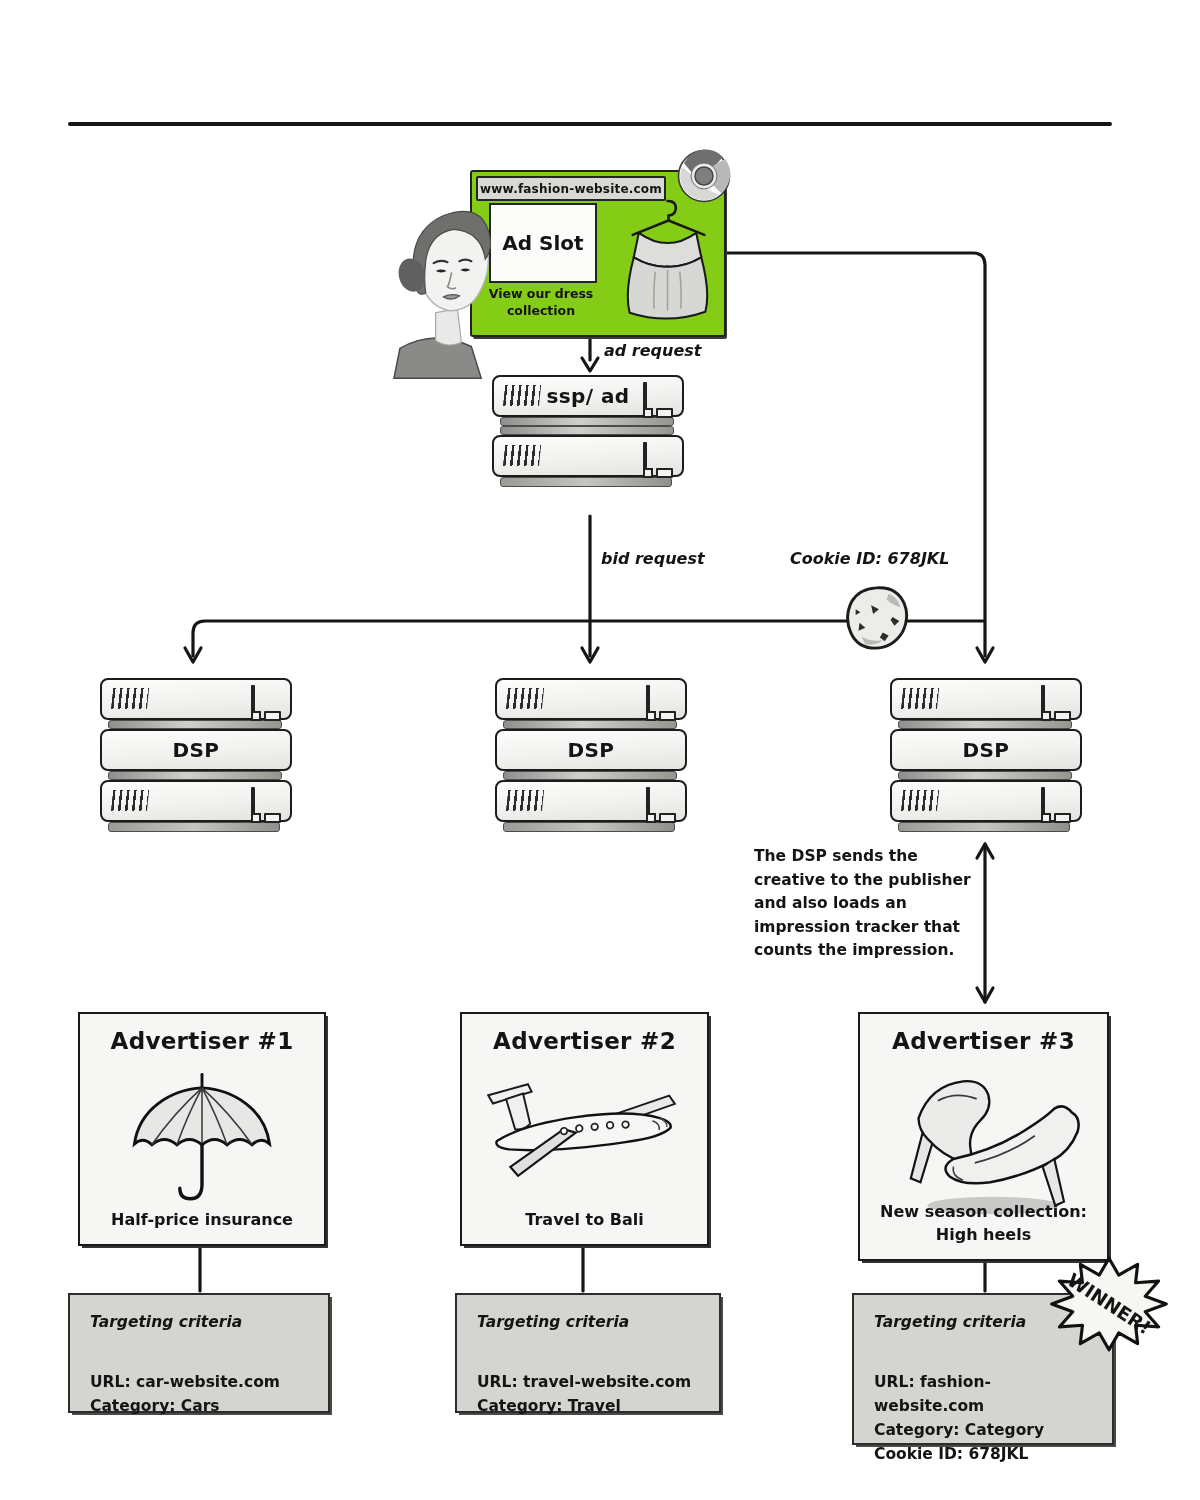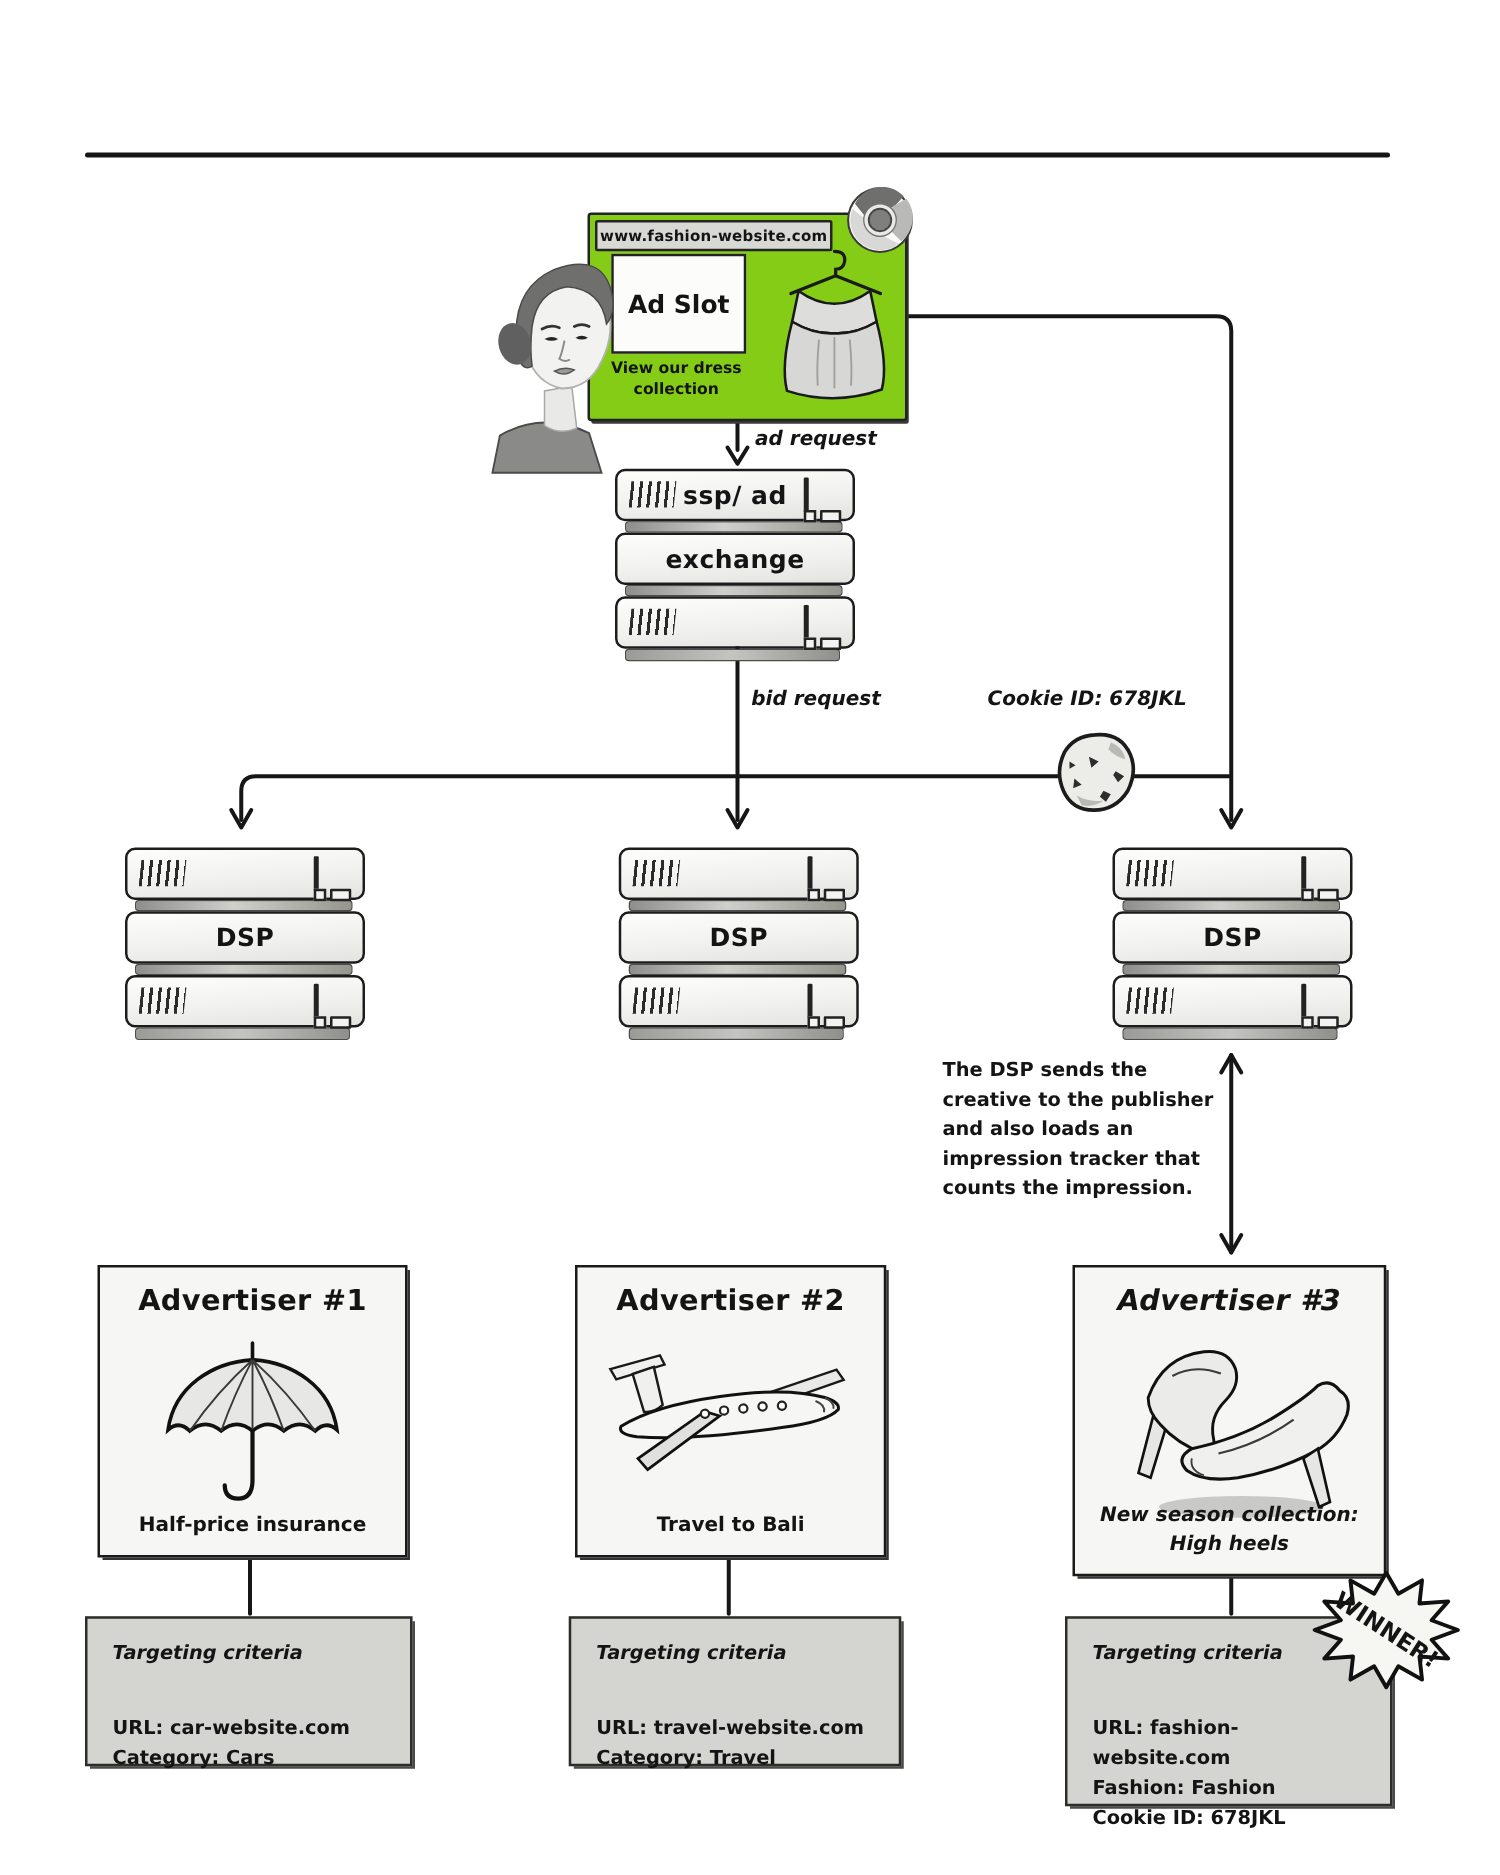--- a/index.html
+++ b/index.html
@@ -53,21 +53,21 @@
   .srv-dsp3{left:890px;top:678px;}
   
   .dsp-note{left:754px;top:845px;width:222px;font-size:15.5px;line-height:1.52;z-index:2;}
   
   .card{background:#f6f6f4;border:2.5px solid #1a1a1a;z-index:2;box-shadow:3px 3px 0 -1px #333;}
   .card .card-title{position:absolute;top:14px;left:0;width:100%;text-align:center;font-size:23px;letter-spacing:.3px;}
   .card .card-icon{position:absolute;left:0;width:100%;display:flex;justify-content:center;}
   .card .card-offer{position:absolute;bottom:13px;left:10px;right:10px;text-align:center;font-size:16px;line-height:1.4;}
   .card1{left:78px;top:1012px;width:244px;height:230px;}
   .card2{left:460px;top:1012px;width:245px;height:230px;}
-  .card3{left:858px;top:1012px;width:247px;height:245px;font-style:italic;}
+  .card3{left:858px;top:1012px;width:247px;height:245px;}
   
   .tbox{background:#d4d4d0;border:2.5px solid #2c2c2a;z-index:2;box-shadow:3px 3px 0 -1px #4a4a48;
     padding:15px 20px;box-sizing:border-box;font-size:15.5px;line-height:1.55;}
   .tbox .t-head{margin-bottom:36px;font-style:italic;}
   .tbox1{left:68px;top:1293px;width:262px;height:120px;}
   .tbox2{left:455px;top:1293px;width:266px;height:120px;}
   .tbox3{left:852px;top:1293px;width:262px;height:152px;}
   .winner-wrap{left:1046px;top:1254px;width:126px;height:100px;z-index:4;}
 </style>
 </head>
@@ -164,23 +164,20 @@
   <div class="abs server srv-exchange">
     <div class="unit">
       <span class="vents"></span>
       <span>ssp/ ad</span>
       <span class="leds"><span class="led-a"></span><span class="led-b">
             <span class="sq"></span>
             <span class="bar"></span>
           </span></span>
     </div>
     <div class="gap"></div>
-    <div class="unit">
-      <span>exchange</span>
-    </div>
     <div class="gap"></div>
     <div class="unit">
       <span class="vents"></span>
       <span class="leds"><span class="led-a"></span><span class="led-b">
             <span class="sq"></span>
             <span class="bar"></span>
           </span></span>
     </div>
     <div class="base"></div>
   </div>
@@ -316,21 +313,21 @@
 
   <div class="abs tbox tbox2">
     <div class="t-head">Targeting criteria</div>
     <div>URL: travel-website.com</div>
     <div>Category: Travel</div>
   </div>
 
   <div class="abs tbox tbox3">
     <div class="t-head">Targeting criteria</div>
     <div>URL: fashion-website.com</div>
-    <div>Fashion: Fashion</div>
+    <div>Category: Category</div>
     <div>Cookie ID: 678JKL</div>
   </div>
 
   <div class="abs winner-wrap">
     <svg width="126" height="100" viewBox="0 0 120 96">
       <polygon points="115,48 94.8,55.5 107.6,70 85.5,68.4 87.5,86.1 69.3,75.8 60,92 50.7,75.8 32.5,86.1 34.5,68.4 12.4,70 25.2,55.5 5,48 25.2,40.5 12.4,26 34.5,27.6 32.5,9.9 50.7,20.2 60,4 69.3,20.2 87.5,9.9 85.5,27.6 107.6,26 94.8,40.5" fill="#f6f6f3" stroke="#111" stroke-width="3" stroke-linejoin="round"></polygon>
       <text x="60" y="54" text-anchor="middle" transform="rotate(33 60 48)" font-size="18" font-weight="bold" fill="#141414">WINNER!</text>
     </svg>
   </div>
 

